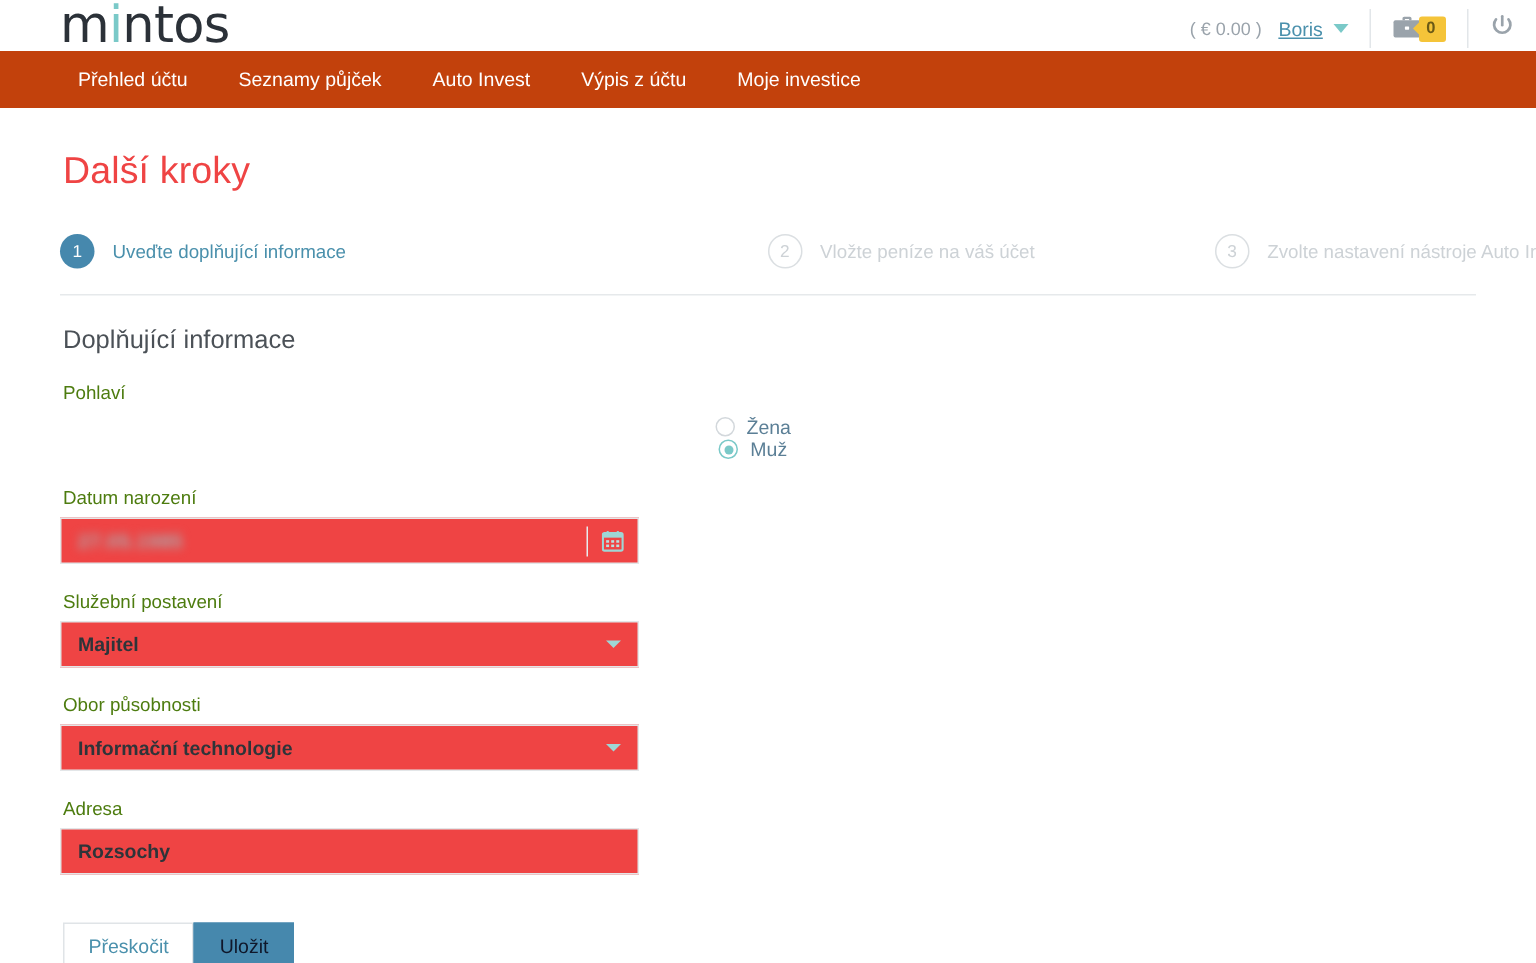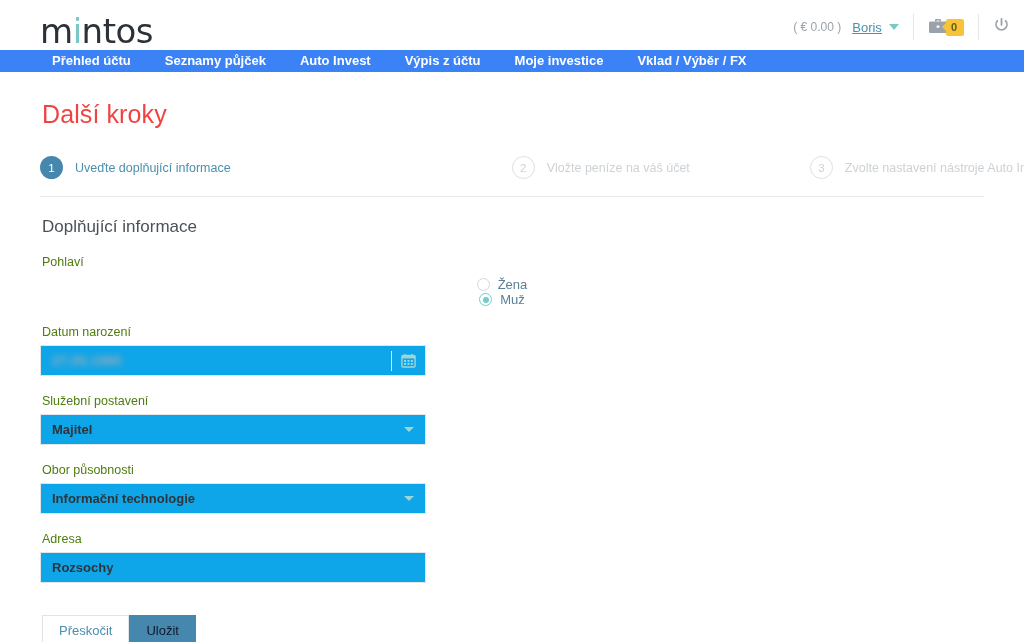--- a/index.html
+++ b/index.html
@@ -13,24 +13,24 @@
     background: #ffffff;
     font-family: "Liberation Sans", sans-serif;
     font-size: 13px;
     color: #333333;
     overflow: hidden;
   }
 
   
   .topbar {
     position: relative;
-    height: 50px;
+    height: 34px;
     background: #ffffff;
     display: flex;
-    align-items: flex-end;
+    align-items: center;
     padding: 4px 14px 0 40px;
   }
   .logo {
     font-family: "DejaVu Sans", sans-serif;
     font-size: 34px;
     letter-spacing: -0.5px;
     color: #2b3138;
     font-weight: 400;
     line-height: 1;
     position: relative;
@@ -102,26 +102,25 @@
     left: -4px; top: 50%;
     transform: translateY(-50%);
     border-top: 5px solid transparent;
     border-bottom: 5px solid transparent;
     border-right: 5px solid #f5c439;
   }
   .power-btn { cursor: pointer; display: flex; align-items: center; }
 
   
   .navbar {
-    background: #3b82f6;
-    height: 22px;
+    background: #c2410c;
+    height: 38px;
     display: flex;
     align-items: center;
     padding-left: 40px;
-    font-weight: bold;
   }
   .nav-item {
     color: #ffffff;
     font-size: 13px;
     text-decoration: none;
     padding: 0 17px;
     line-height: 38px;
     white-space: nowrap;
     cursor: pointer;
   }
@@ -229,21 +228,21 @@
   .radio-text {
     margin-left: 8px;
     color: #5b7f96;
     font-size: 13px;
   }
 
   .input-wrap {
     width: 386px;
     height: 31px;
     border: 1px solid #e3e6e8;
-    background: #0ea5e9;
+    background: #ef4444;
     display: flex;
     align-items: center;
     position: relative;
   }
   .input-text {
     flex: 1;
     padding: 0 11px;
     font-size: 13px;
     color: #2e3439;
     font-weight: bold;
@@ -339,21 +338,20 @@
     </div>
   </div>
 </div>
 
 <div class="navbar">
   <a class="nav-item" href="#">Přehled účtu</a>
   <a class="nav-item" href="#">Seznamy půjček</a>
   <a class="nav-item" href="#">Auto Invest</a>
   <a class="nav-item" href="#">Výpis z účtu</a>
   <a class="nav-item" href="#">Moje investice</a>
-  <a class="nav-item" href="#">Vklad / Výběr / FX</a>
 </div>
 
 <div class="page">
 
   <h1 class="page-title">Další kroky</h1>
 
   <div class="steps">
     <div class="step active">
       <div class="step-circle">1</div>
       <div class="step-label">Uveďte doplňující informace</div>

